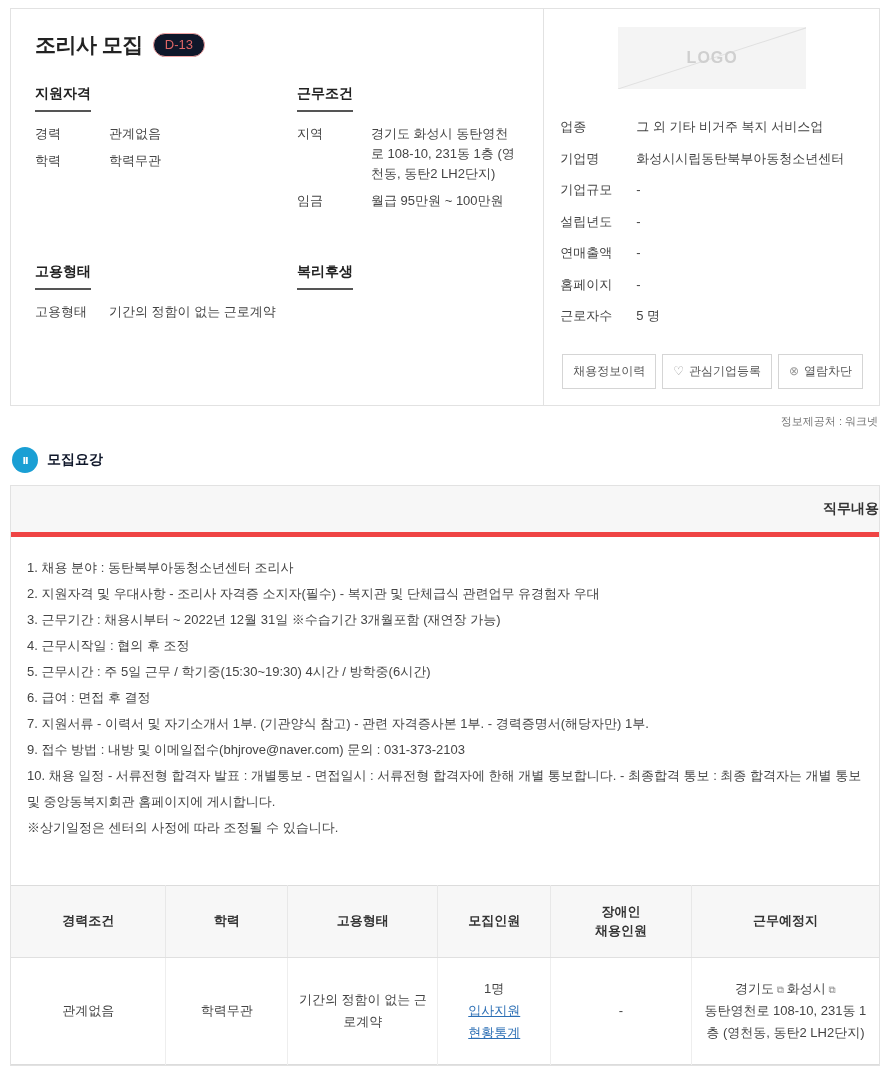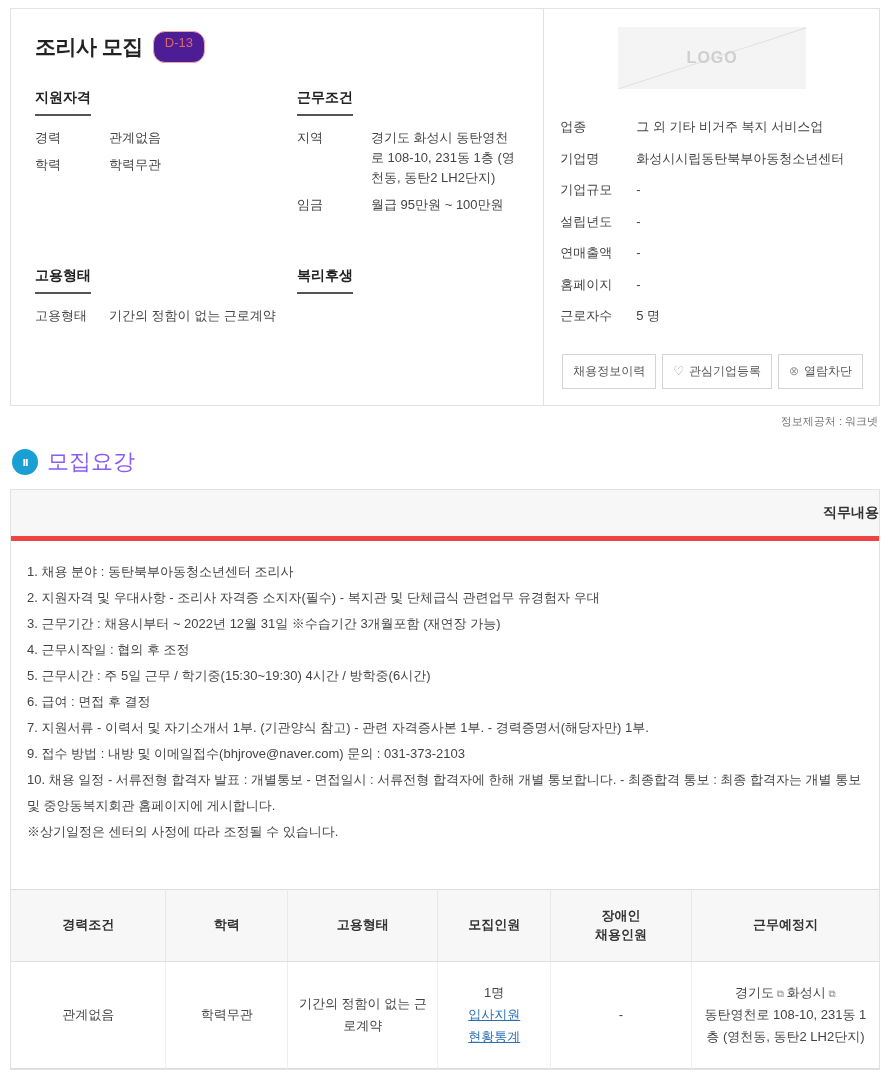--- a/index.html
+++ b/index.html
@@ -47,22 +47,22 @@
     font-size: 21px;
     font-weight: bold;
     color: #222;
     letter-spacing: -0.5px;
   }
   .dday {
     border: 1px solid #f2a5a5;
     color: #e06666;
     border-radius: 12px;
     font-size: 13px;
-    padding: 3px 11px 12px 11px;
-    background: #4c1d95;
+    padding: 3px 11px 4px 11px;
+    background: #0f172a;
   }
 
   .two-col {
     display: flex;
     gap: 0;
   }
   .col-a { width: 262px; }
   .col-b { flex: 1; }
 
   .sec-head {
@@ -178,23 +178,23 @@
     background: #1a9fd4;
     color: #fff;
     display: flex;
     align-items: center;
     justify-content: center;
     font-size: 13px;
     font-weight: bold;
     letter-spacing: -1px;
   }
   .sec-title {
-    font-size: 22px;
-    font-weight: normal;
-    color: #8b5cf6;
+    font-size: 14px;
+    font-weight: bold;
+    color: #0f172a;
   }
 
   
   .content-box {
     border: 1px solid #e2e2e2;
     background: #fff;
   }
   .content-head {
     background: #f7f7f7;
     border-bottom: 5px solid #ef4444;

